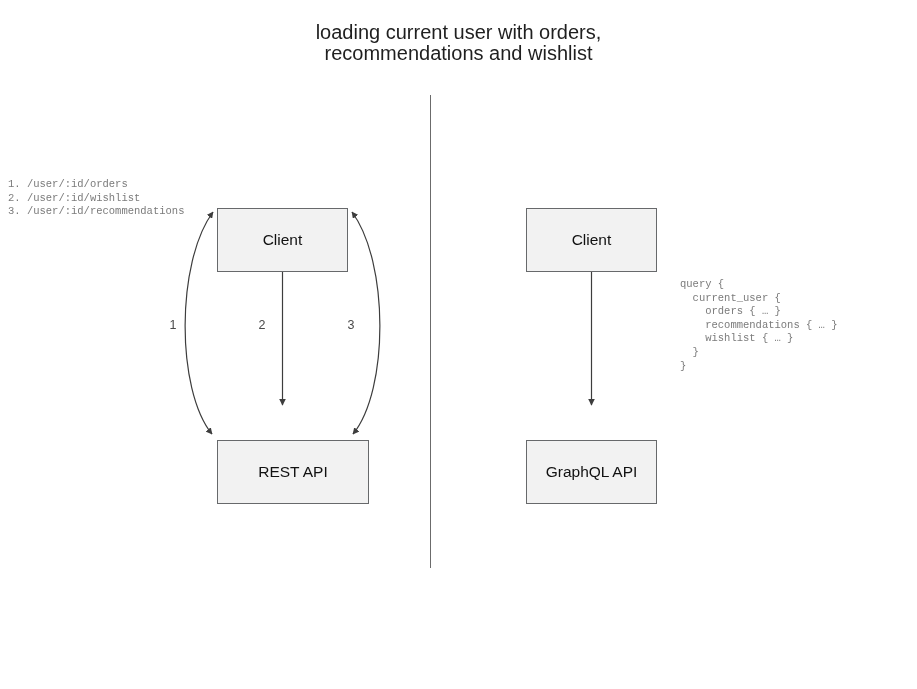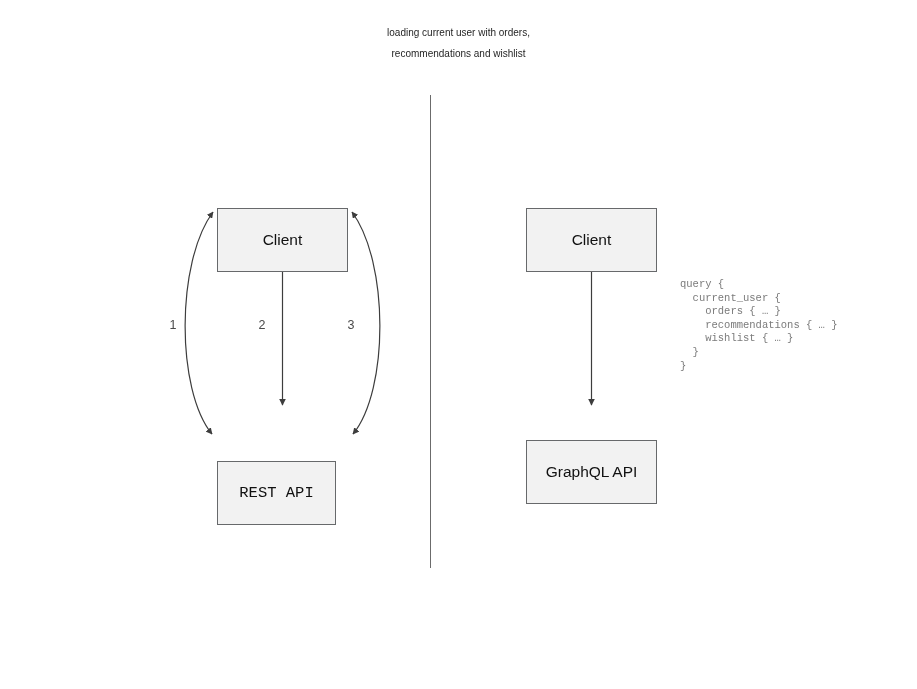--- a/index.html
+++ b/index.html
@@ -17,21 +17,21 @@
     height: 689px;
     background: #ffffff;
     overflow: hidden;
   }
   .title {
     position: absolute;
     left: 0;
     top: 22px;
     width: 917px;
     text-align: center;
-    font-size: 10px;
+    font-size: 20px;
     line-height: 21px;
     color: #1f1f1f;
     white-space: pre-line;
   }
   .divider {
     position: absolute;
     left: 430px;
     top: 95px;
     width: 1px;
     height: 473px;
@@ -43,21 +43,21 @@
     background: #f2f2f2;
     border: 1px solid #67696b;
     display: flex;
     align-items: center;
     justify-content: center;
     font-size: 15.5px;
     color: #111111;
     margin-top: 31px;
   }
   .node-client-left  { left: 217px; top: 177px; width: 131px; height: 64px; }
-  .node-rest         { left: 217px; top: 430px; width: 119px; height: 64px; font-family: Liberation Mono, monospace; }
+  .node-rest         { left: 217px; top: 409px; width: 152px; height: 64px; }
   .node-client-right { left: 526px; top: 177px; width: 131px; height: 64px; }
   .node-graphql      { left: 526px; top: 409px; width: 131px; height: 64px; }
 
   .edge-layer {
     position: absolute;
     left: 0;
     top: 0;
     width: 917px;
     height: 689px;
     pointer-events: none;
@@ -109,20 +109,23 @@
     <path d="M 282.5 245 L 282.5 405" fill="none" stroke="#3d3d3d" stroke-width="1.2" marker-start="url(#arrow-start)" marker-end="url(#arrow-end)"></path>
 
     <path d="M 352 212 C 389 262 389 390 353 434" fill="none" stroke="#3d3d3d" stroke-width="1.2" marker-start="url(#arrow-start)" marker-end="url(#arrow-end)"></path>
 
     <path d="M 591.5 245 L 591.5 405" fill="none" stroke="#3d3d3d" stroke-width="1.2" marker-start="url(#arrow-start)" marker-end="url(#arrow-end)"></path>
   </svg>
 
   <div class="node node-client-left">Client</div>
   <div class="node node-rest">REST API</div>
 
+  <div class="mono-block rest-endpoints">1. /user/:id/orders
+2. /user/:id/wishlist
+3. /user/:id/recommendations</div>
 
   <div class="edge-label lbl-1">1</div>
   <div class="edge-label lbl-2">2</div>
   <div class="edge-label lbl-3">3</div>
 
   <div class="node node-client-right">Client</div>
   <div class="node node-graphql">GraphQL API</div>
 
   <div class="mono-block gql-query">query {
   current_user {

